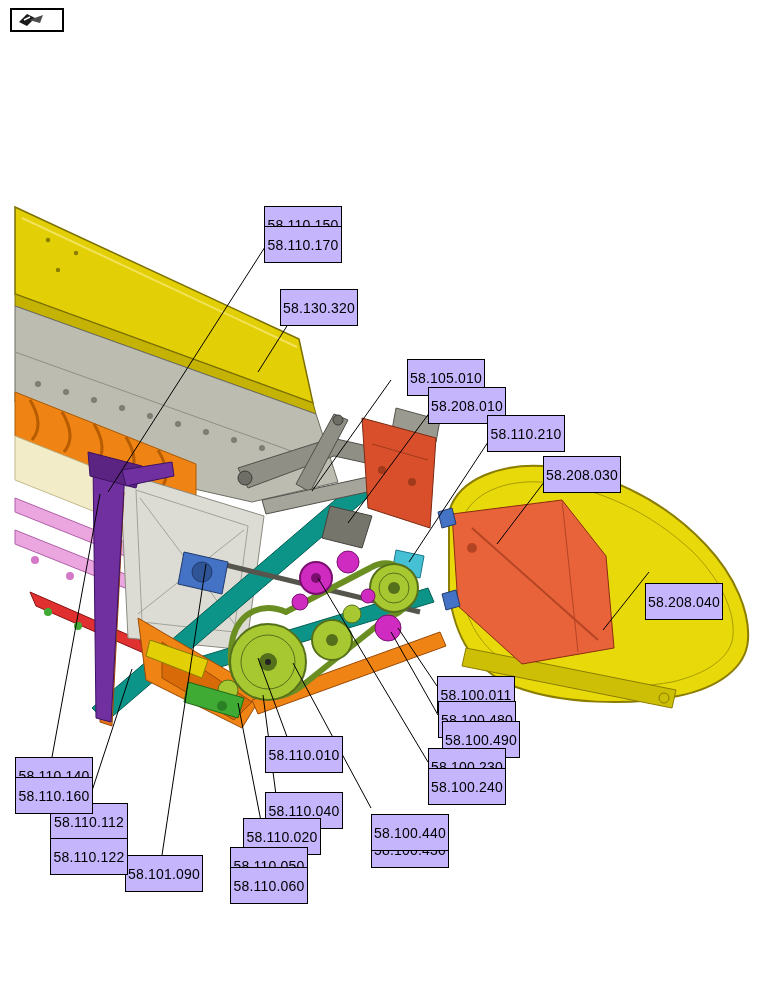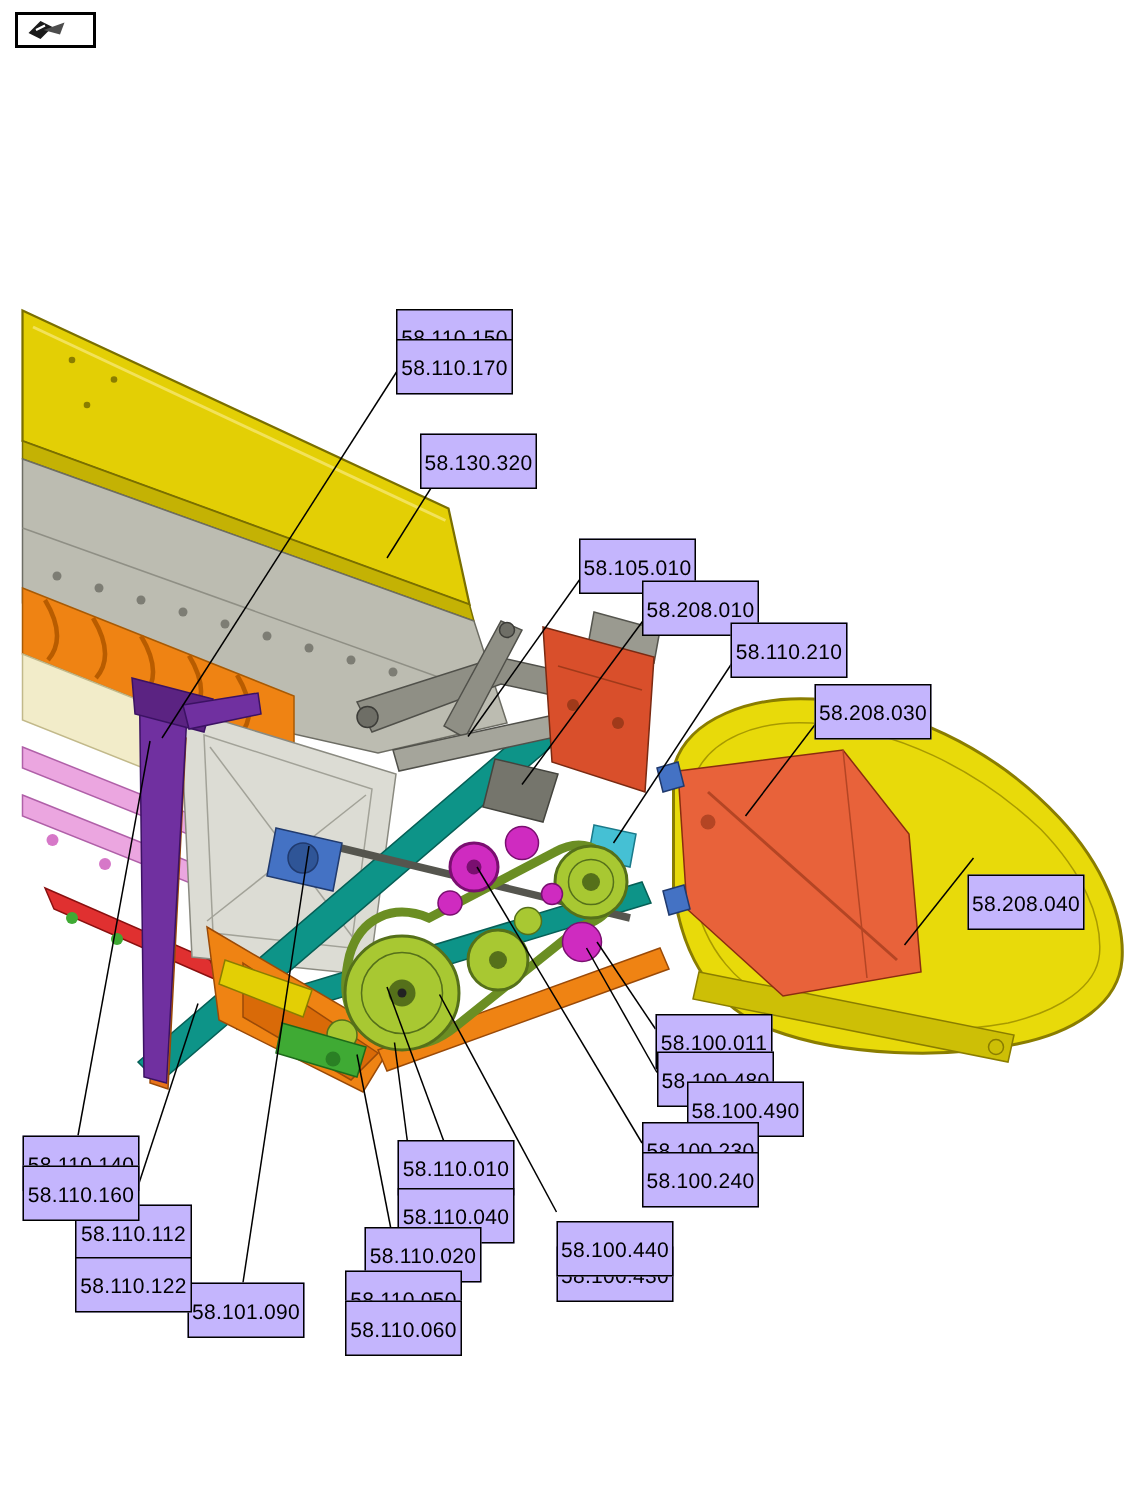--- a/index.html
+++ b/index.html
@@ -204,31 +204,31 @@
     <svg width="36" height="18" viewBox="0 0 36 18">
       <path d="M3,11 L11,3 L19,7 L11,15 Z" fill="#1a1a1a"></path>
       <path d="M13,9 L27,4 L24,12 Z" fill="#4d4d4d"></path>
       <line x1="8" y1="9" x2="14" y2="6" stroke="#ffffff" stroke-width="1.4"></line>
     </svg>
   </div>
 
   <div class="callout" style="left:264px;top:206px">58.110.150</div>
   <div class="callout" style="left:264px;top:226px">58.110.170</div>
   <div class="callout" style="left:280px;top:289px">58.130.320</div>
-  <div class="callout" style="left:386px;top:359px">58.105.010</div>
+  <div class="callout" style="left:407px;top:359px">58.105.010</div>
   <div class="callout" style="left:428px;top:387px">58.208.010</div>
   <div class="callout" style="left:487px;top:415px">58.110.210</div>
   <div class="callout" style="left:543px;top:456px">58.208.030</div>
   <div class="callout" style="left:645px;top:583px">58.208.040</div>
   <div class="callout" style="left:437px;top:676px">58.100.011</div>
   <div class="callout" style="left:438px;top:701px">58.100.480</div>
-  <div class="callout" style="left:458px;top:721px">58.100.490</div>
+  <div class="callout" style="left:442px;top:721px">58.100.490</div>
   <div class="callout" style="left:428px;top:748px">58.100.230</div>
   <div class="callout" style="left:428px;top:768px">58.100.240</div>
-  <div class="callout" style="left:265px;top:760px">58.110.010</div>
+  <div class="callout" style="left:265px;top:736px">58.110.010</div>
   <div class="callout" style="left:265px;top:792px">58.110.040</div>
   <div class="callout" style="left:371px;top:831px">58.100.430</div>
   <div class="callout" style="left:371px;top:814px">58.100.440</div>
   <div class="callout" style="left:243px;top:818px">58.110.020</div>
   <div class="callout" style="left:230px;top:847px">58.110.050</div>
   <div class="callout" style="left:230px;top:867px">58.110.060</div>
   <div class="callout" style="left:125px;top:855px">58.101.090</div>
   <div class="callout" style="left:50px;top:803px">58.110.112</div>
   <div class="callout" style="left:50px;top:838px">58.110.122</div>
   <div class="callout" style="left:15px;top:757px">58.110.140</div>

